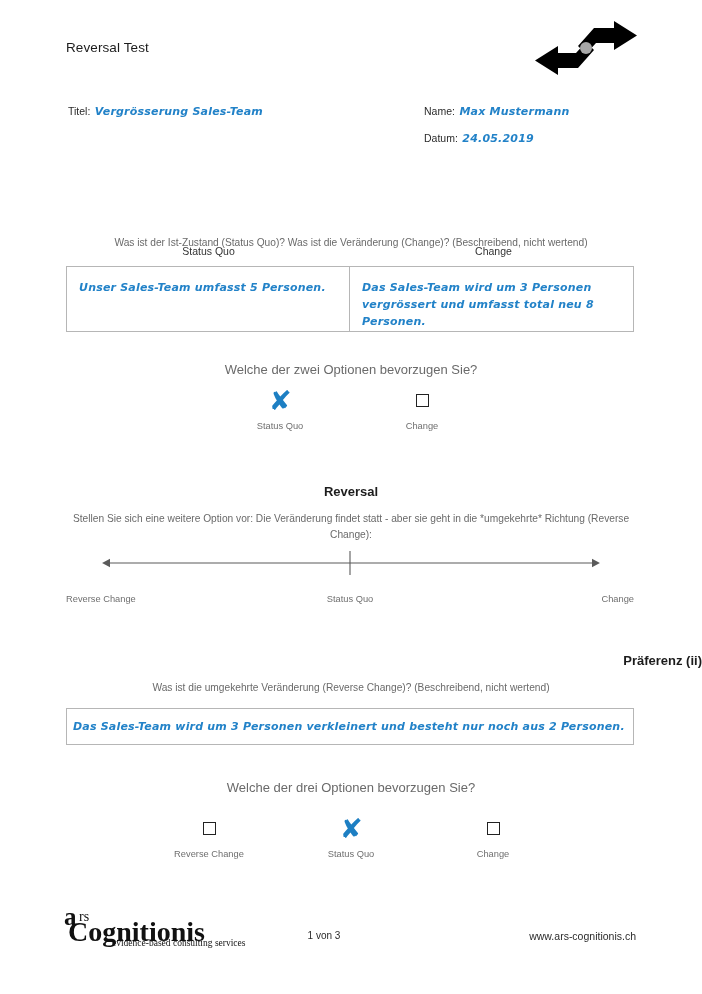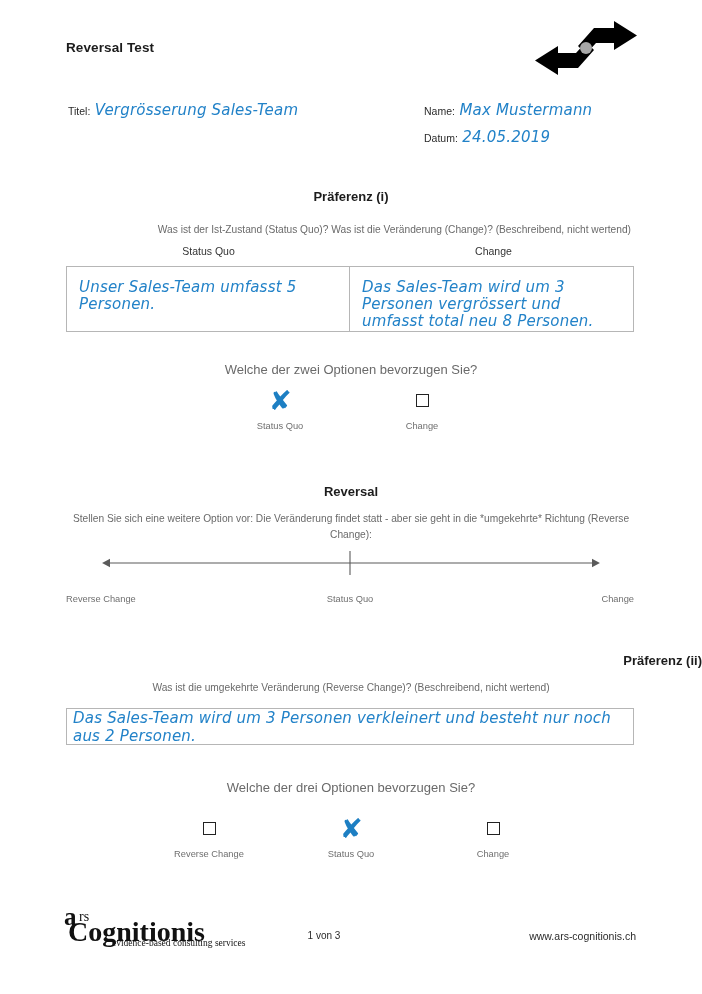--- a/index.html
+++ b/index.html
@@ -22,44 +22,45 @@
     inset: 0;
     background: #ffffff;
   }
 
   
   .doc-title {
     position: absolute;
     left: 66px;
     top: 40px;
     font-size: 13.5px;
-    font-weight: bold;
+    font-weight: normal;
     letter-spacing: 0.1px;
     color: #1c1c1c;
   }
 
   .logo-arrows {
     position: absolute;
     right: 58px;
     top: 20px;
     width: 116px;
     height: 56px;
   }
 
   
   .meta-label {
     font-size: 10.5px;
     color: #2b2b2b;
   }
   .hand {
     font-family: "DejaVu Sans", sans-serif;
     font-style: italic;
-    font-size: 15px;
+    font-size: 11px;
     color: #2282c8;
     letter-spacing: 0.2px;
+    font-weight: bold;
   }
   .field-titel {
     position: absolute;
     left: 68px;
     top: 101px;
     white-space: nowrap;
   }
   .field-name {
     position: absolute;
     left: 424px;
@@ -87,21 +88,21 @@
     position: absolute;
     width: 560px;
     left: 71px;
     text-align: center;
     font-size: 10.2px;
     color: #6a6a6a;
     line-height: 16px;
   }
 
   #pref1-heading { top: 189px; }
-  #pref1-sub     { top: 222px; text-align: right; }
+  #pref1-sub     { top: 235px; }
   #reversal-heading { top: 484px; }
   #reversal-sub     { top: 511px; }
   #pref2-heading { top: 653px; text-align: right; }
   #pref2-sub     { top: 680px; }
 
   
   .col-head {
     position: absolute;
     font-size: 10.5px;
     color: #333333;
@@ -287,21 +288,20 @@
   </div>
   <div class="field-name">
     <span class="meta-label">Name:</span>
     <span class="hand">Max Mustermann</span>
   </div>
   <div class="field-datum">
     <span class="meta-label">Datum:</span>
     <span class="hand">24.05.2019</span>
   </div>
 
-  <div class="sec-heading" id="pref1-heading">Präferenz (i)</div>
   <div class="sec-sub" id="pref1-sub">Was ist der Ist-Zustand (Status Quo)? Was ist die Veränderung (Change)? (Beschreibend, nicht wertend)</div>
 
   <div class="col-head" id="col-head-sq">Status Quo</div>
   <div class="col-head" id="col-head-ch">Change</div>
 
   <div class="table-wrap">
     <div class="cell left">
       <span class="hand">Unser Sales-Team umfasst 5 Personen.</span>
     </div>
     <div class="cell right">

